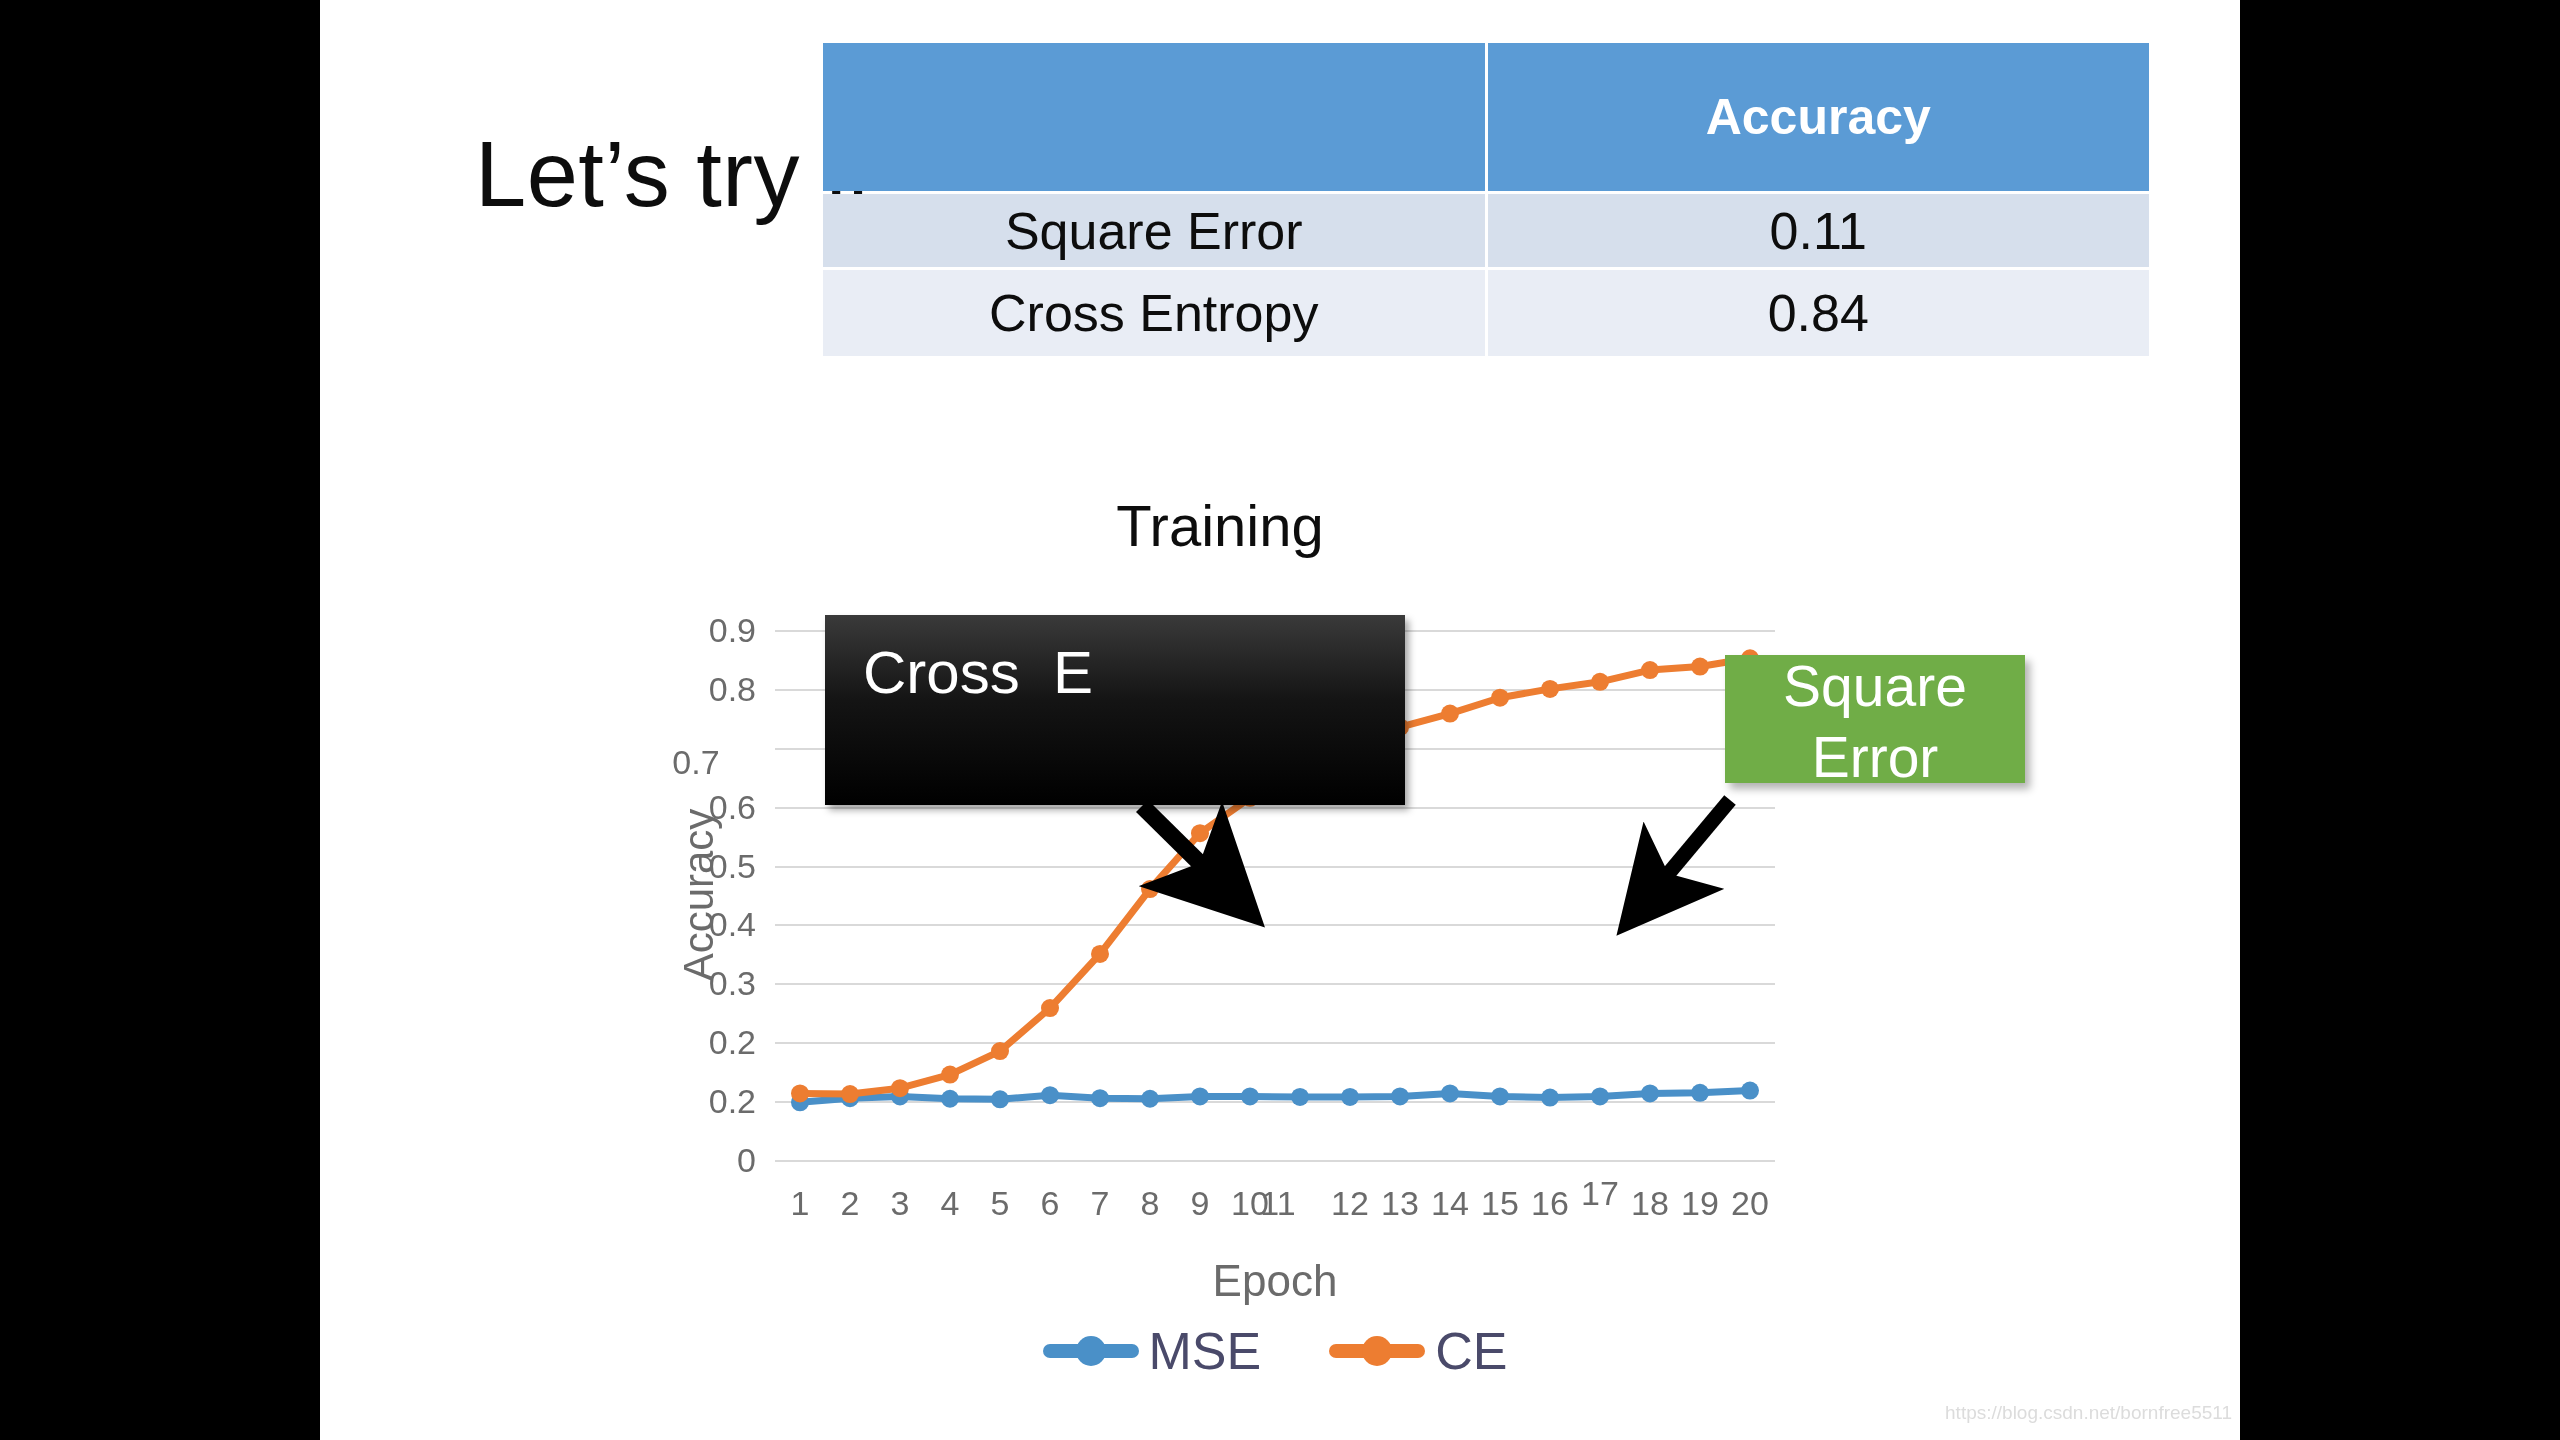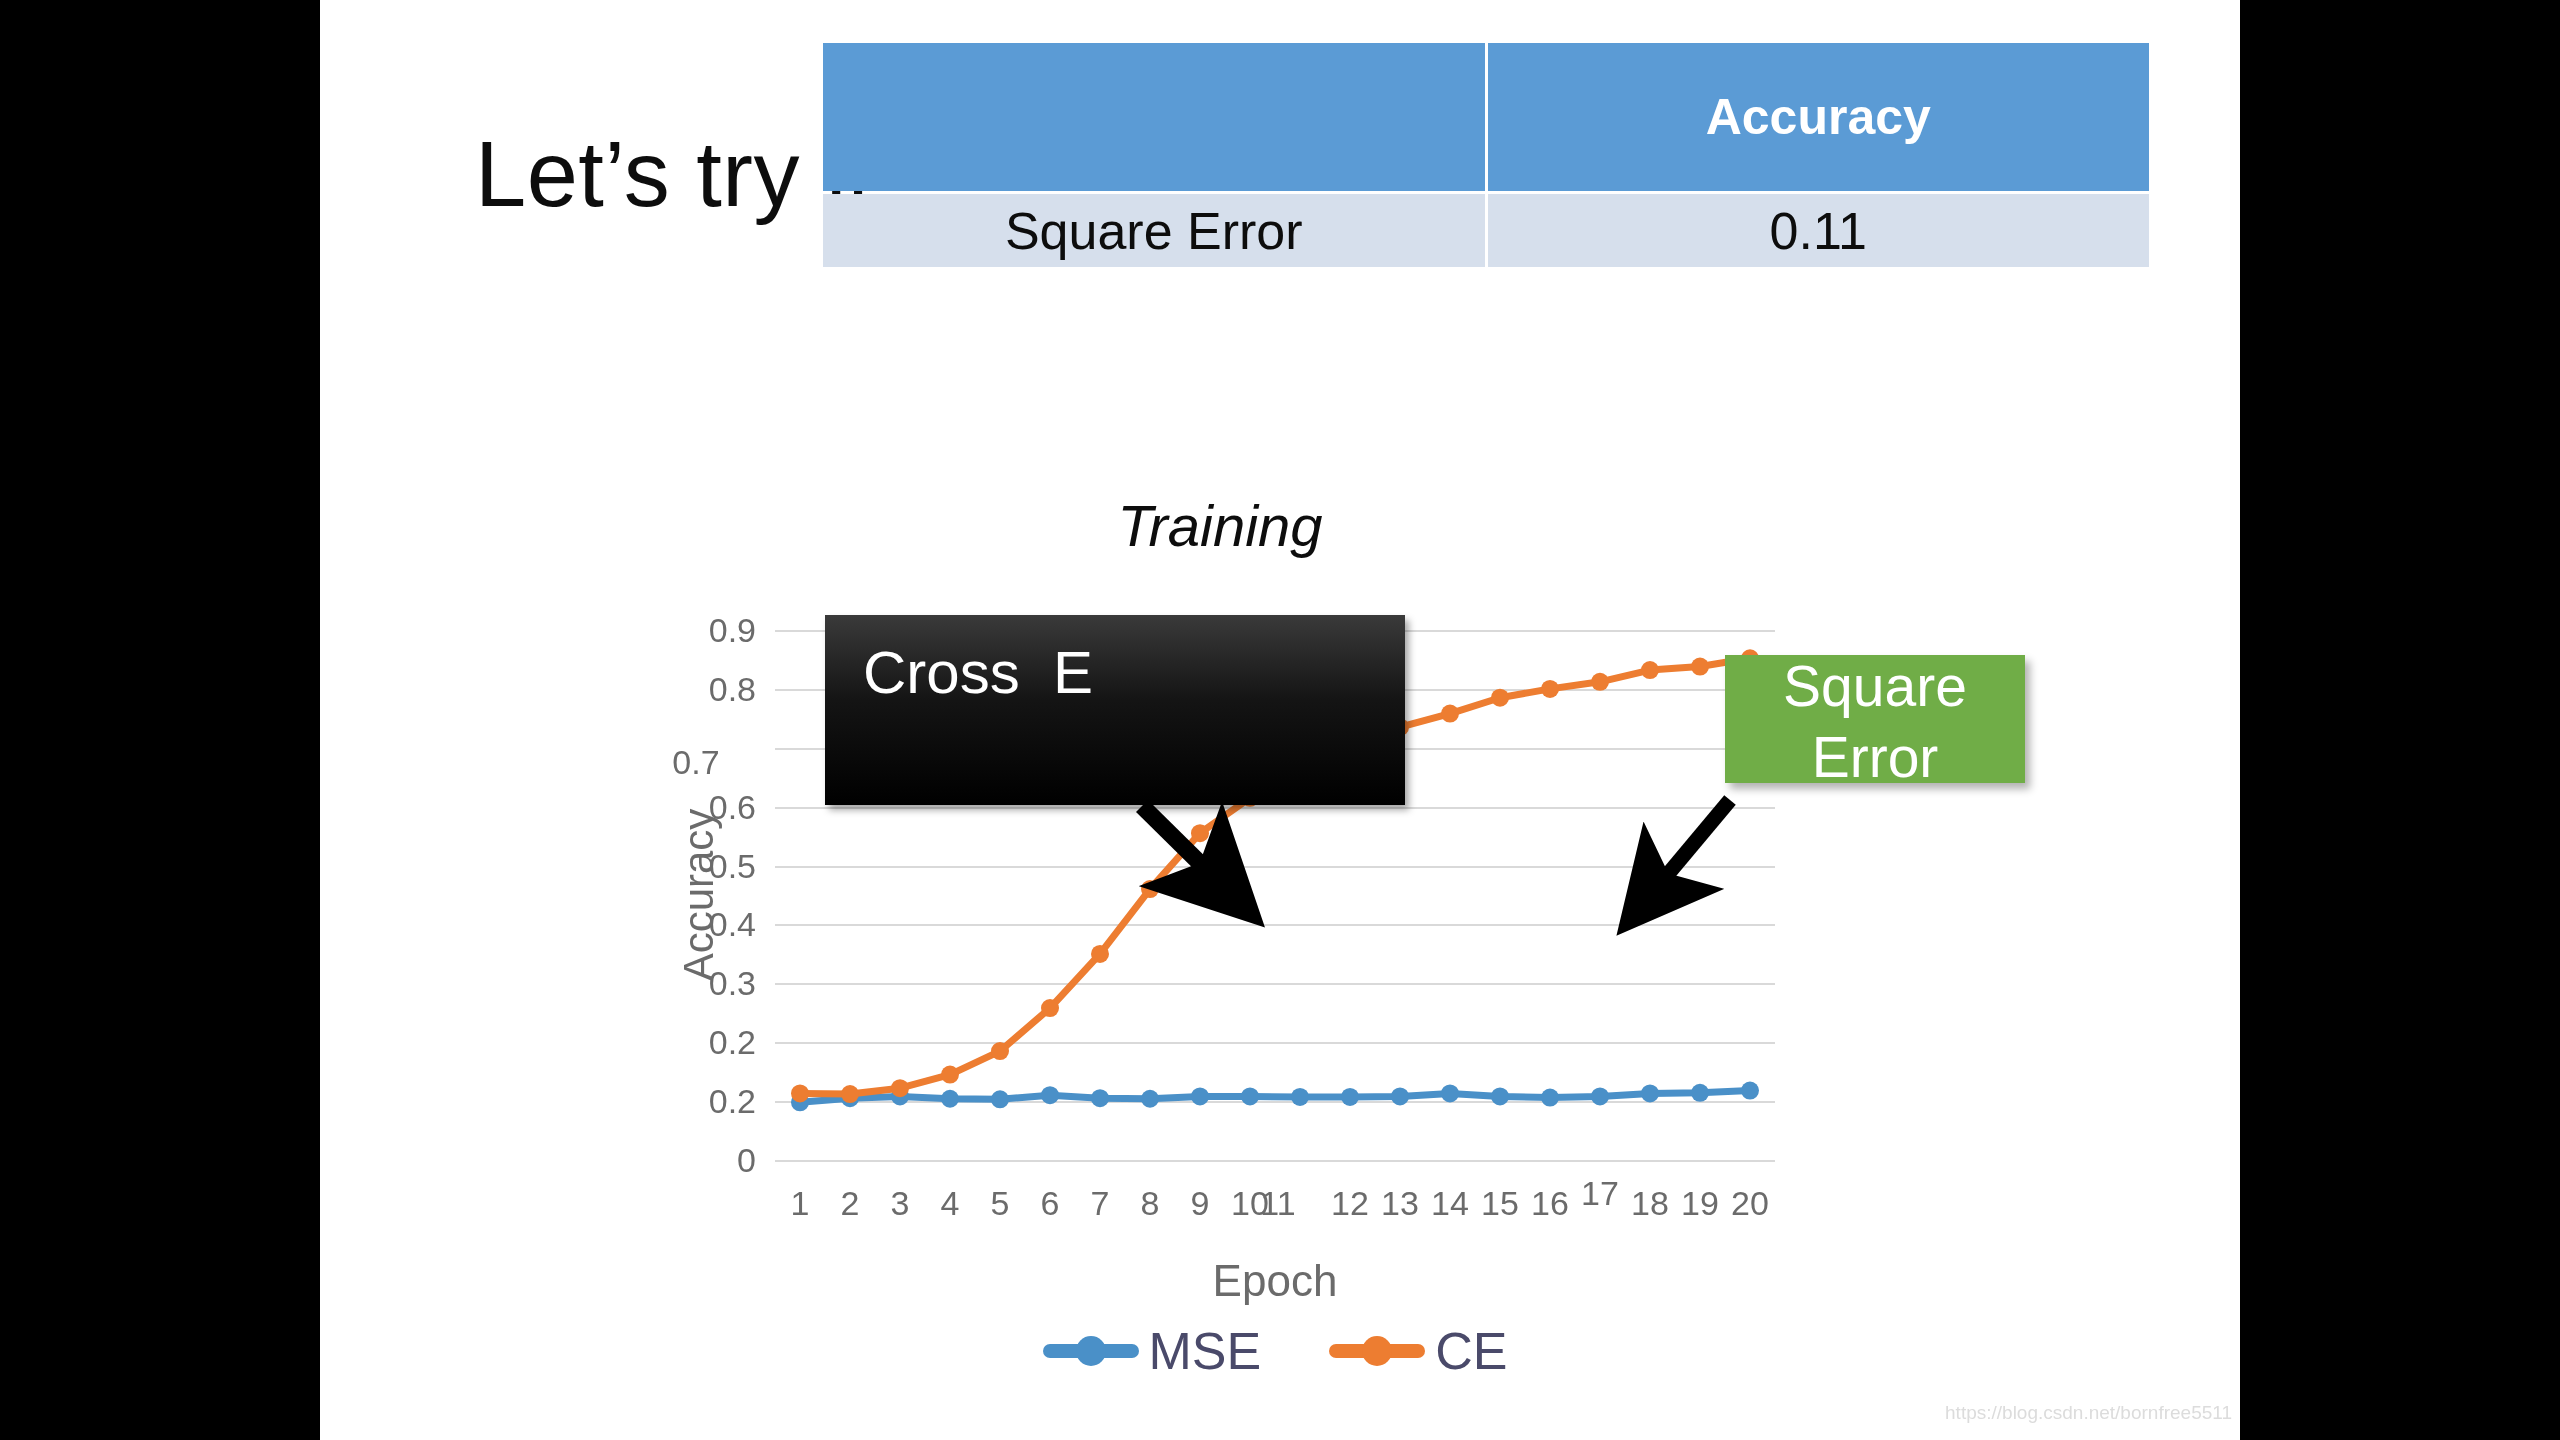--- a/index.html
+++ b/index.html
@@ -44,21 +44,21 @@
   #results-table tbody td{font-size:52px;color:#0d0d0d;}
 
   
   #chart{
     position:absolute;left:240px;top:470px;width:1480px;height:960px;
   }
   #chart-title{
     position:absolute;left:0;right:0;top:27px;text-align:center;
     font-size:58px;color:#0d0d0d;line-height:1;
   }
-  #chart-title{left:160px;right:320px;font-style:italic;}
+  #chart-title{left:160px;right:320px;}
 
   #plot{
     position:absolute;left:215px;top:160px;width:1000px;height:530px;
   }
   .gridline{position:absolute;left:0;width:100%;height:2px;background:#d9d9d9;}
   .ytick{
     position:absolute;right:100.5%;width:120px;text-align:right;
     font-size:34px;color:#6b6b6b;line-height:1;
     margin-right:14px;
   }
@@ -135,20 +135,24 @@
       <thead>
         <tr>
           <th></th>
           <th>Accuracy</th>
         </tr>
       </thead>
       <tbody>
         <tr class="r1">
           <td>Square Error</td>
           <td>0.11</td>
+        </tr>
+        <tr class="r2">
+          <td>Cross Entropy</td>
+          <td>0.84</td>
         </tr>
       </tbody>
     </table>
 
     <div id="chart">
       <div id="chart-title">Training</div>
 
       <div id="plot">
         <div id="gridlines">
             <div class="gridline" style="top: 530px;"></div>

